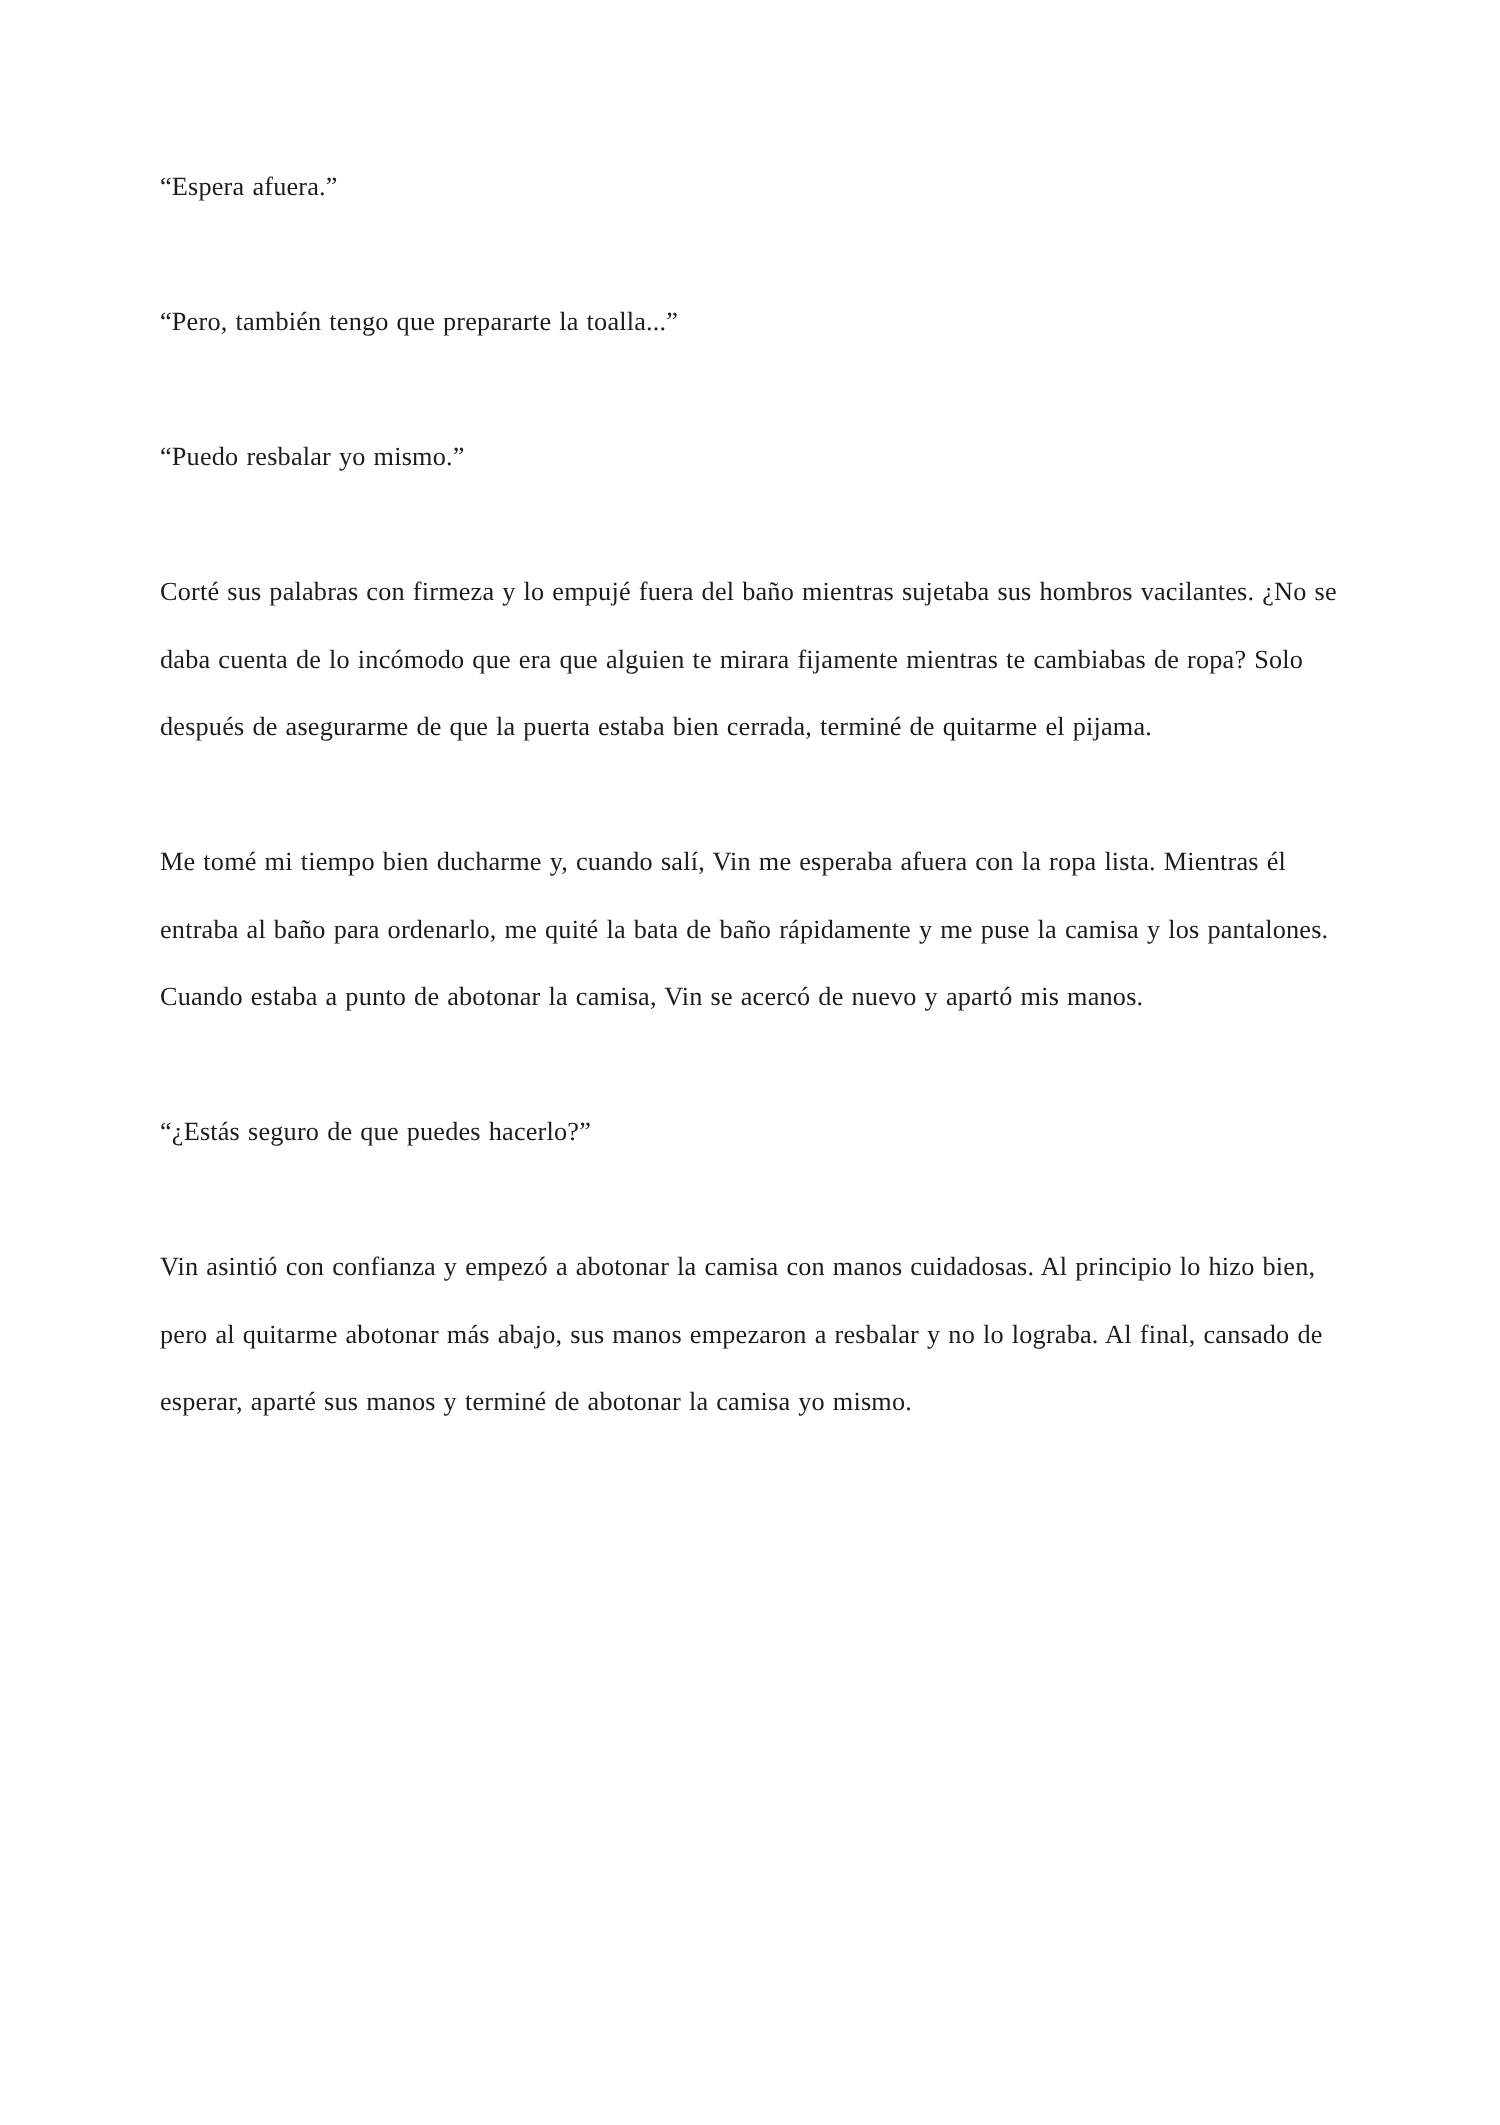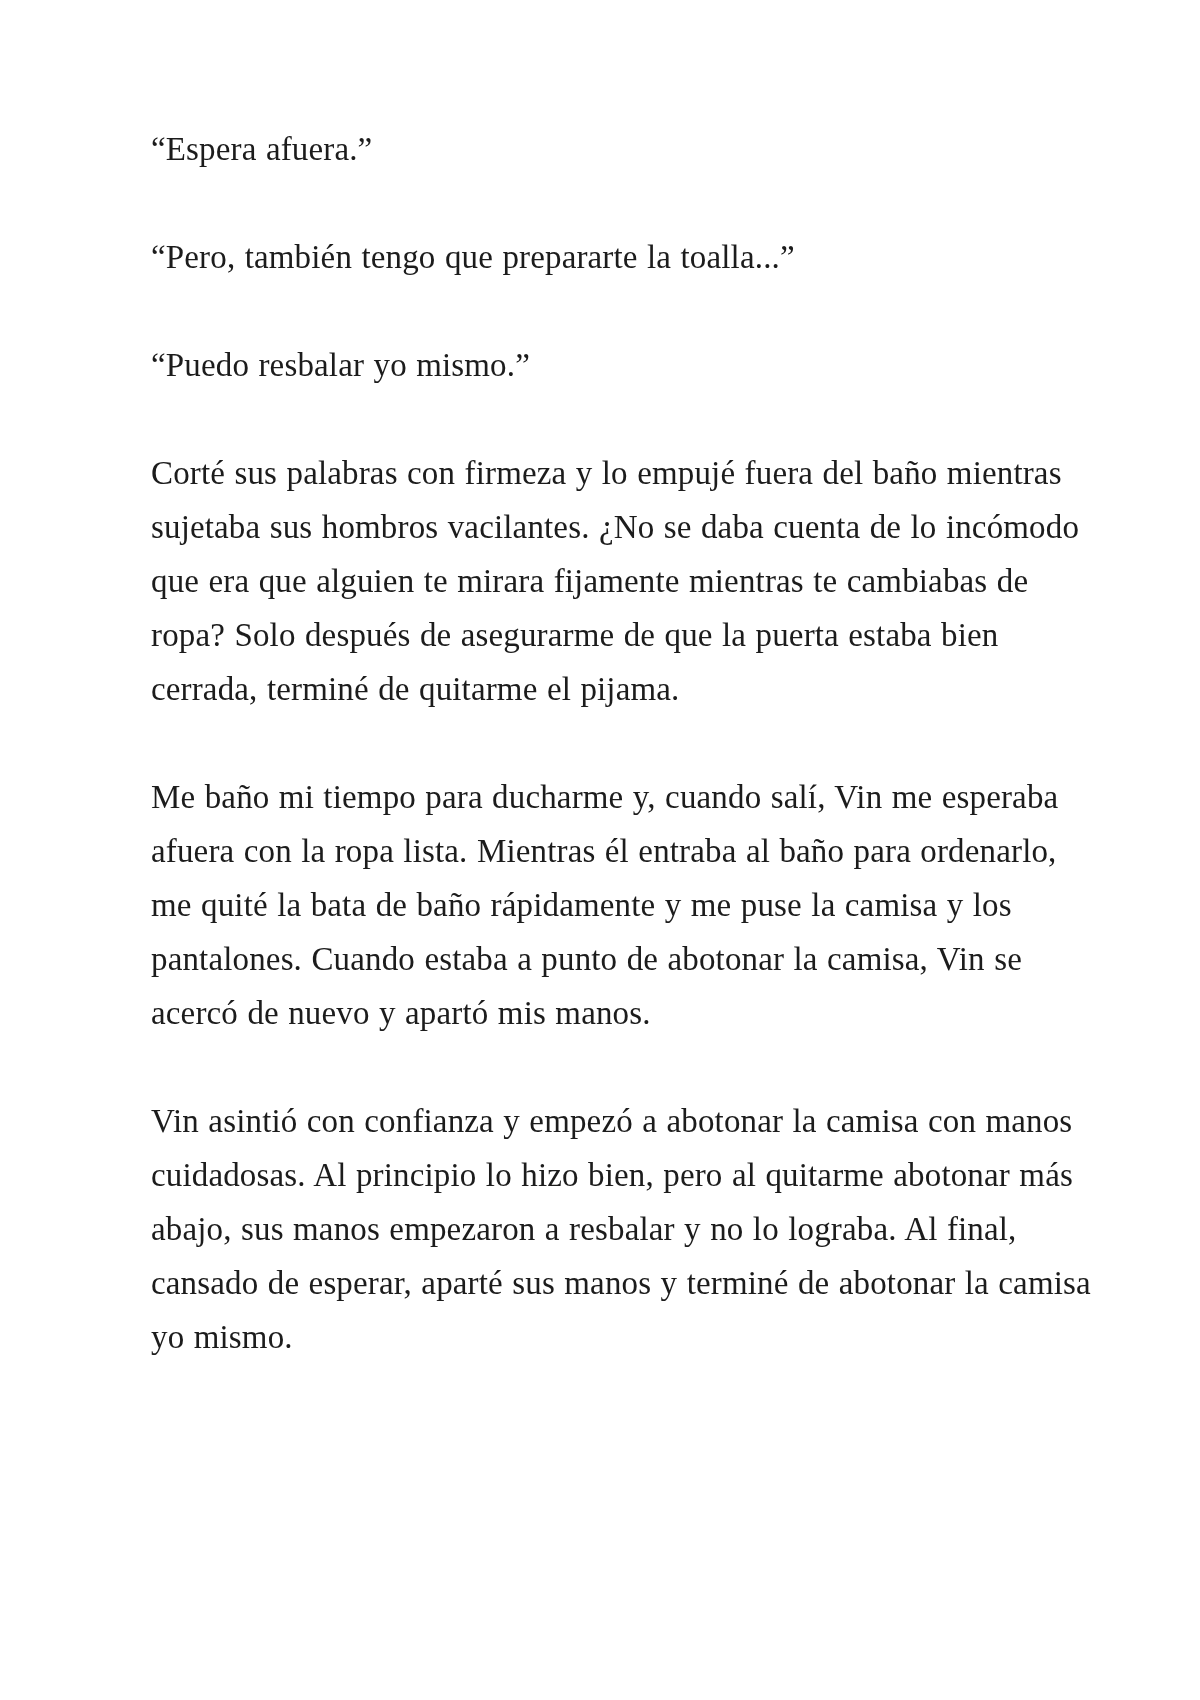--- a/index.html
+++ b/index.html
@@ -12,35 +12,35 @@
       height: 1700px;
       position: relative;
       overflow: hidden;
     }
     .page {
       position: absolute;
       left: 128px;
       top: 122px;
       width: 950px;
       font-family: "Liberation Serif", "DejaVu Serif", serif;
-      font-size: 33px;
+      font-size: 21px;
       line-height: 54px;
       color: #1c1c1c;
       letter-spacing: 0.15px;
       word-spacing: 1px;
-      margin-left: 23px;
     }
     .page p {
       margin: 0 0 54px 0;
       padding: 0;
     }
   </style>
 </head>
 <body>
 
 <div class="page">
   <p>“Espera afuera.”</p>
   <p>“Pero, también tengo que prepararte la toalla...”</p>
   <p>“Puedo resbalar yo mismo.”</p>
   <p>Corté sus palabras con firmeza y lo empujé fuera del baño mientras sujetaba sus hombros vacilantes. ¿No se daba cuenta de lo incómodo que era que alguien te mirara fijamente mientras te cambiabas de ropa? Solo después de asegurarme de que la puerta estaba bien cerrada, terminé de quitarme el pijama.</p>
-  <p>Me baño mi tiempo para ducharme y, cuando salí, Vin me esperaba afuera con la ropa lista. Mientras él entraba al baño para ordenarlo, me quité la bata de baño rápidamente y me puse la camisa y los pantalones. Cuando estaba a punto de abotonar la camisa, Vin se acercó de nuevo y apartó mis manos.</p>
+  <p>Me tomé mi tiempo bien ducharme y, cuando salí, Vin me esperaba afuera con la ropa lista. Mientras él entraba al baño para ordenarlo, me quité la bata de baño rápidamente y me puse la camisa y los pantalones. Cuando estaba a punto de abotonar la camisa, Vin se acercó de nuevo y apartó mis manos.</p>
+  <p>“¿Estás seguro de que puedes hacerlo?”</p>
   <p>Vin asintió con confianza y empezó a abotonar la camisa con manos cuidadosas. Al principio lo hizo bien, pero al quitarme abotonar más abajo, sus manos empezaron a resbalar y no lo lograba. Al final, cansado de esperar, aparté sus manos y terminé de abotonar la camisa yo mismo.</p>
 </div>
 
 </body></html>

